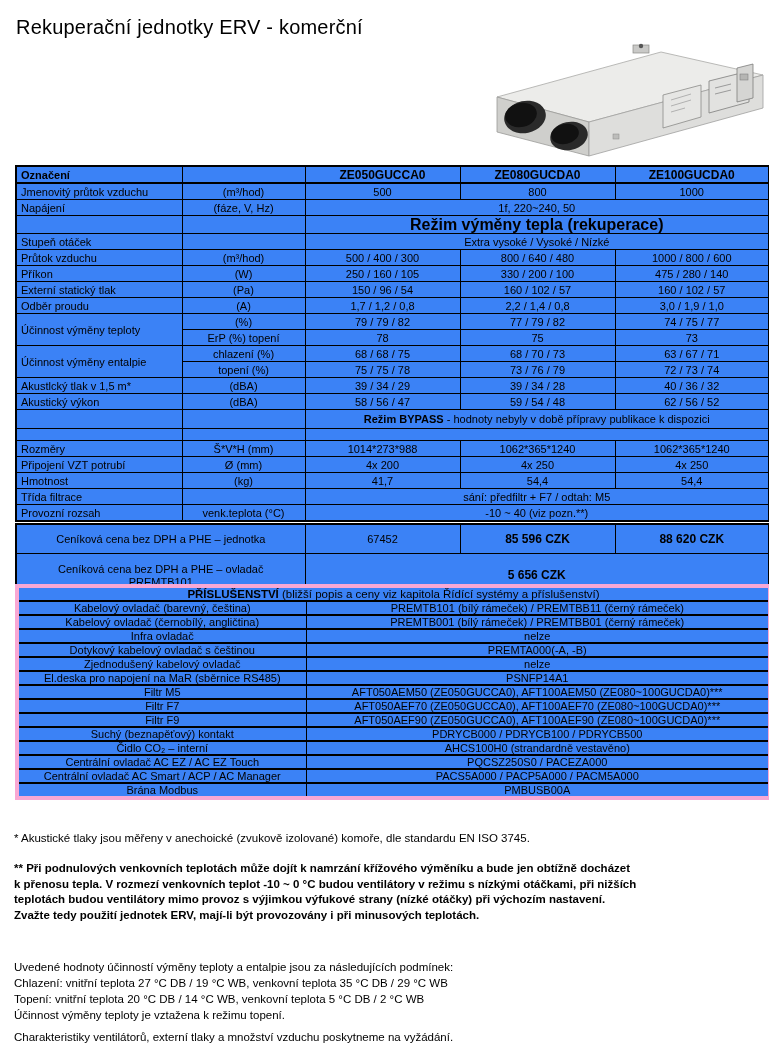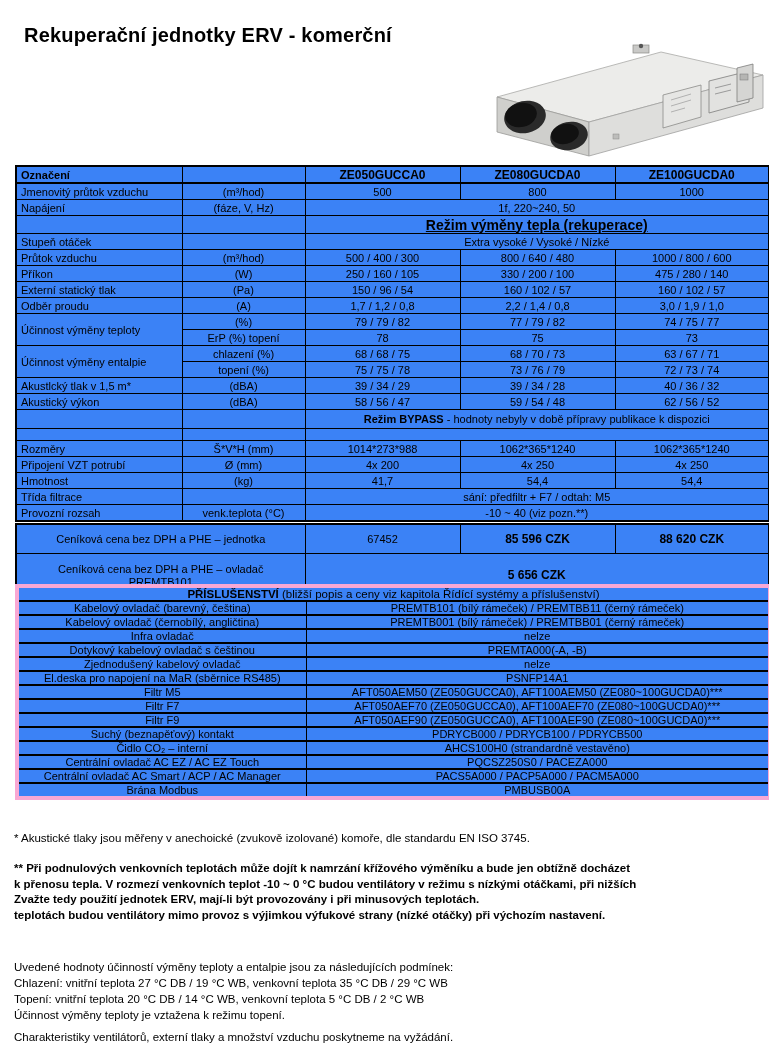--- a/index.html
+++ b/index.html
@@ -1,38 +1,38 @@
 <!DOCTYPE html>
 <html><head>
 <meta charset="utf-8">
 <style>
   html,body { margin:0; padding:0; }
   .page {
     position:relative; width:769px; height:1061px; background:#ffffff;
     font-family:"Liberation Sans", sans-serif; color:#000; overflow:hidden;
   }
   .title {
-    position:absolute; left:16px; top:16px; margin:8px;
-    font-size:20px; font-weight:700; letter-spacing:0.2px;
+    position:absolute; left:16px; top:16px; margin:0;
+    font-size:20px; font-weight:400; letter-spacing:0.2px;
   }
   .photo { position:absolute; left:485px; top:42px; }
 
   table { border-collapse:collapse; position:absolute; table-layout:fixed; background:#3b82f6; }
   td { overflow:hidden; white-space:nowrap; }
 
   
   .spec { left:15px; top:165px; width:753px; border:2px solid #000; }
   .spec td {
     border:1px solid #000; font-size:11px; height:15px; line-height:12px;
     padding:0 2px; text-align:center; vertical-align:middle;
   }
   .spec tr.hdr td { border-bottom:2px solid #000; }
   .lbl { text-align:left !important; padding-left:4px !important; }
   .b { font-weight:bold; }
-  .spec .mode td { height:17px; font-size:14px;text-decoration:underline; }
+  .spec .mode td { height:17px; font-size:16px; }
   .spec .bypass td { height:18px; }
   .spec .spacer td { height:11px; }
   .spec .hdr td { font-size:12px; }
   .spec .hdr td.lbl { font-size:11px; }
 
   
   .price { left:15px; top:523px; width:753px; border:2px solid #000; }
   .price td {
     border:1px solid #000; font-size:11px; height:16px; line-height:13px;
     padding:6px 2px; text-align:center; vertical-align:middle;
@@ -331,22 +331,22 @@
           <td>PMBUSB00A</td>
         </tr>
   </tbody>
     </table>
 
   <div class="fn" style="top:831px">* Akustické tlaky jsou měřeny v anechoické (zvukově izolované) komoře, dle standardu EN ISO 3745.</div>
 
   <div class="fn fnb" style="top:861px">
     <div>** Při podnulových venkovních teplotách může dojít k namrzání křížového výměníku a bude jen obtížně docházet</div>
     <div>k přenosu tepla. V rozmezí venkovních teplot -10 ~ 0 °C budou ventilátory v režimu s nízkými otáčkami, při nižších</div>
+    <div>teplotách budou ventilátory mimo provoz s výjimkou výfukové strany (nízké otáčky) při výchozím nastavení.</div>
     <div>Zvažte tedy použití jednotek ERV, mají-li být provozovány i při minusových teplotách.</div>
-    <div>teplotách budou ventilátory mimo provoz s výjimkou výfukové strany (nízké otáčky) při výchozím nastavení.</div>
   </div>
 
 
   <div class="fn cond" style="top:959px">
     <div>Uvedené hodnoty účinností výměny teploty a entalpie jsou za následujících podmínek:</div>
     <div>Chlazení: vnitřní teplota 27 °C DB / 19 °C WB, venkovní teplota 35 °C DB / 29 °C WB</div>
     <div>Topení: vnitřní teplota 20 °C DB / 14 °C WB, venkovní teplota 5 °C DB / 2 °C WB</div>
     <div>Účinnost výměny teploty je vztažena k režimu topení.</div>
   </div>
 

